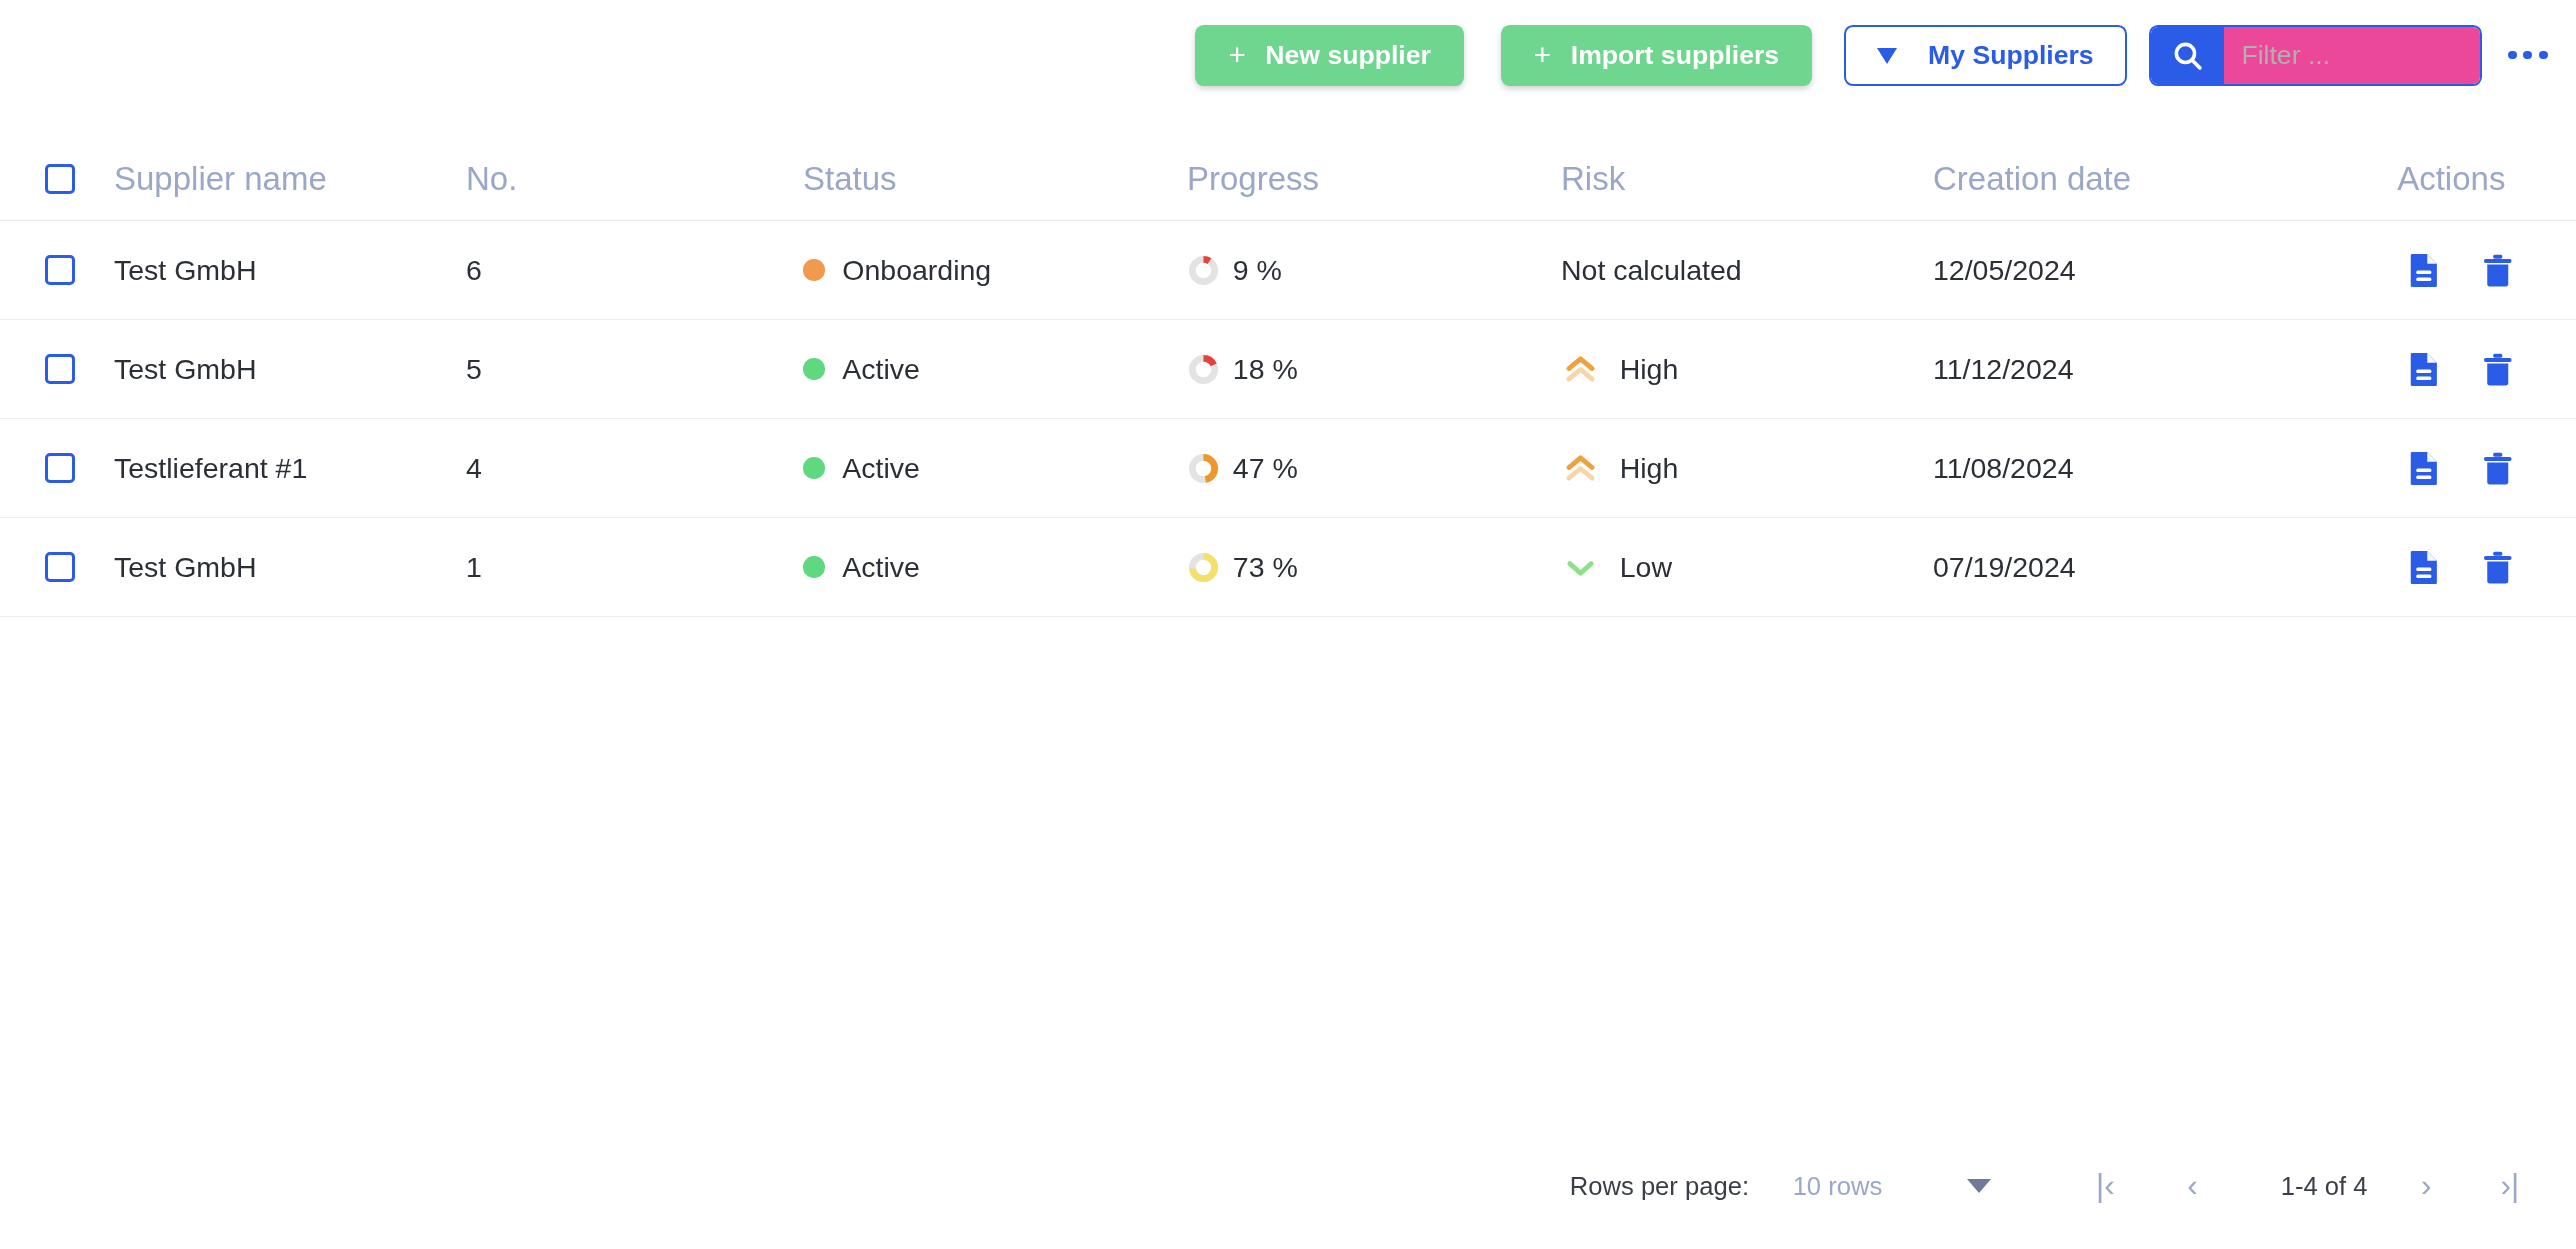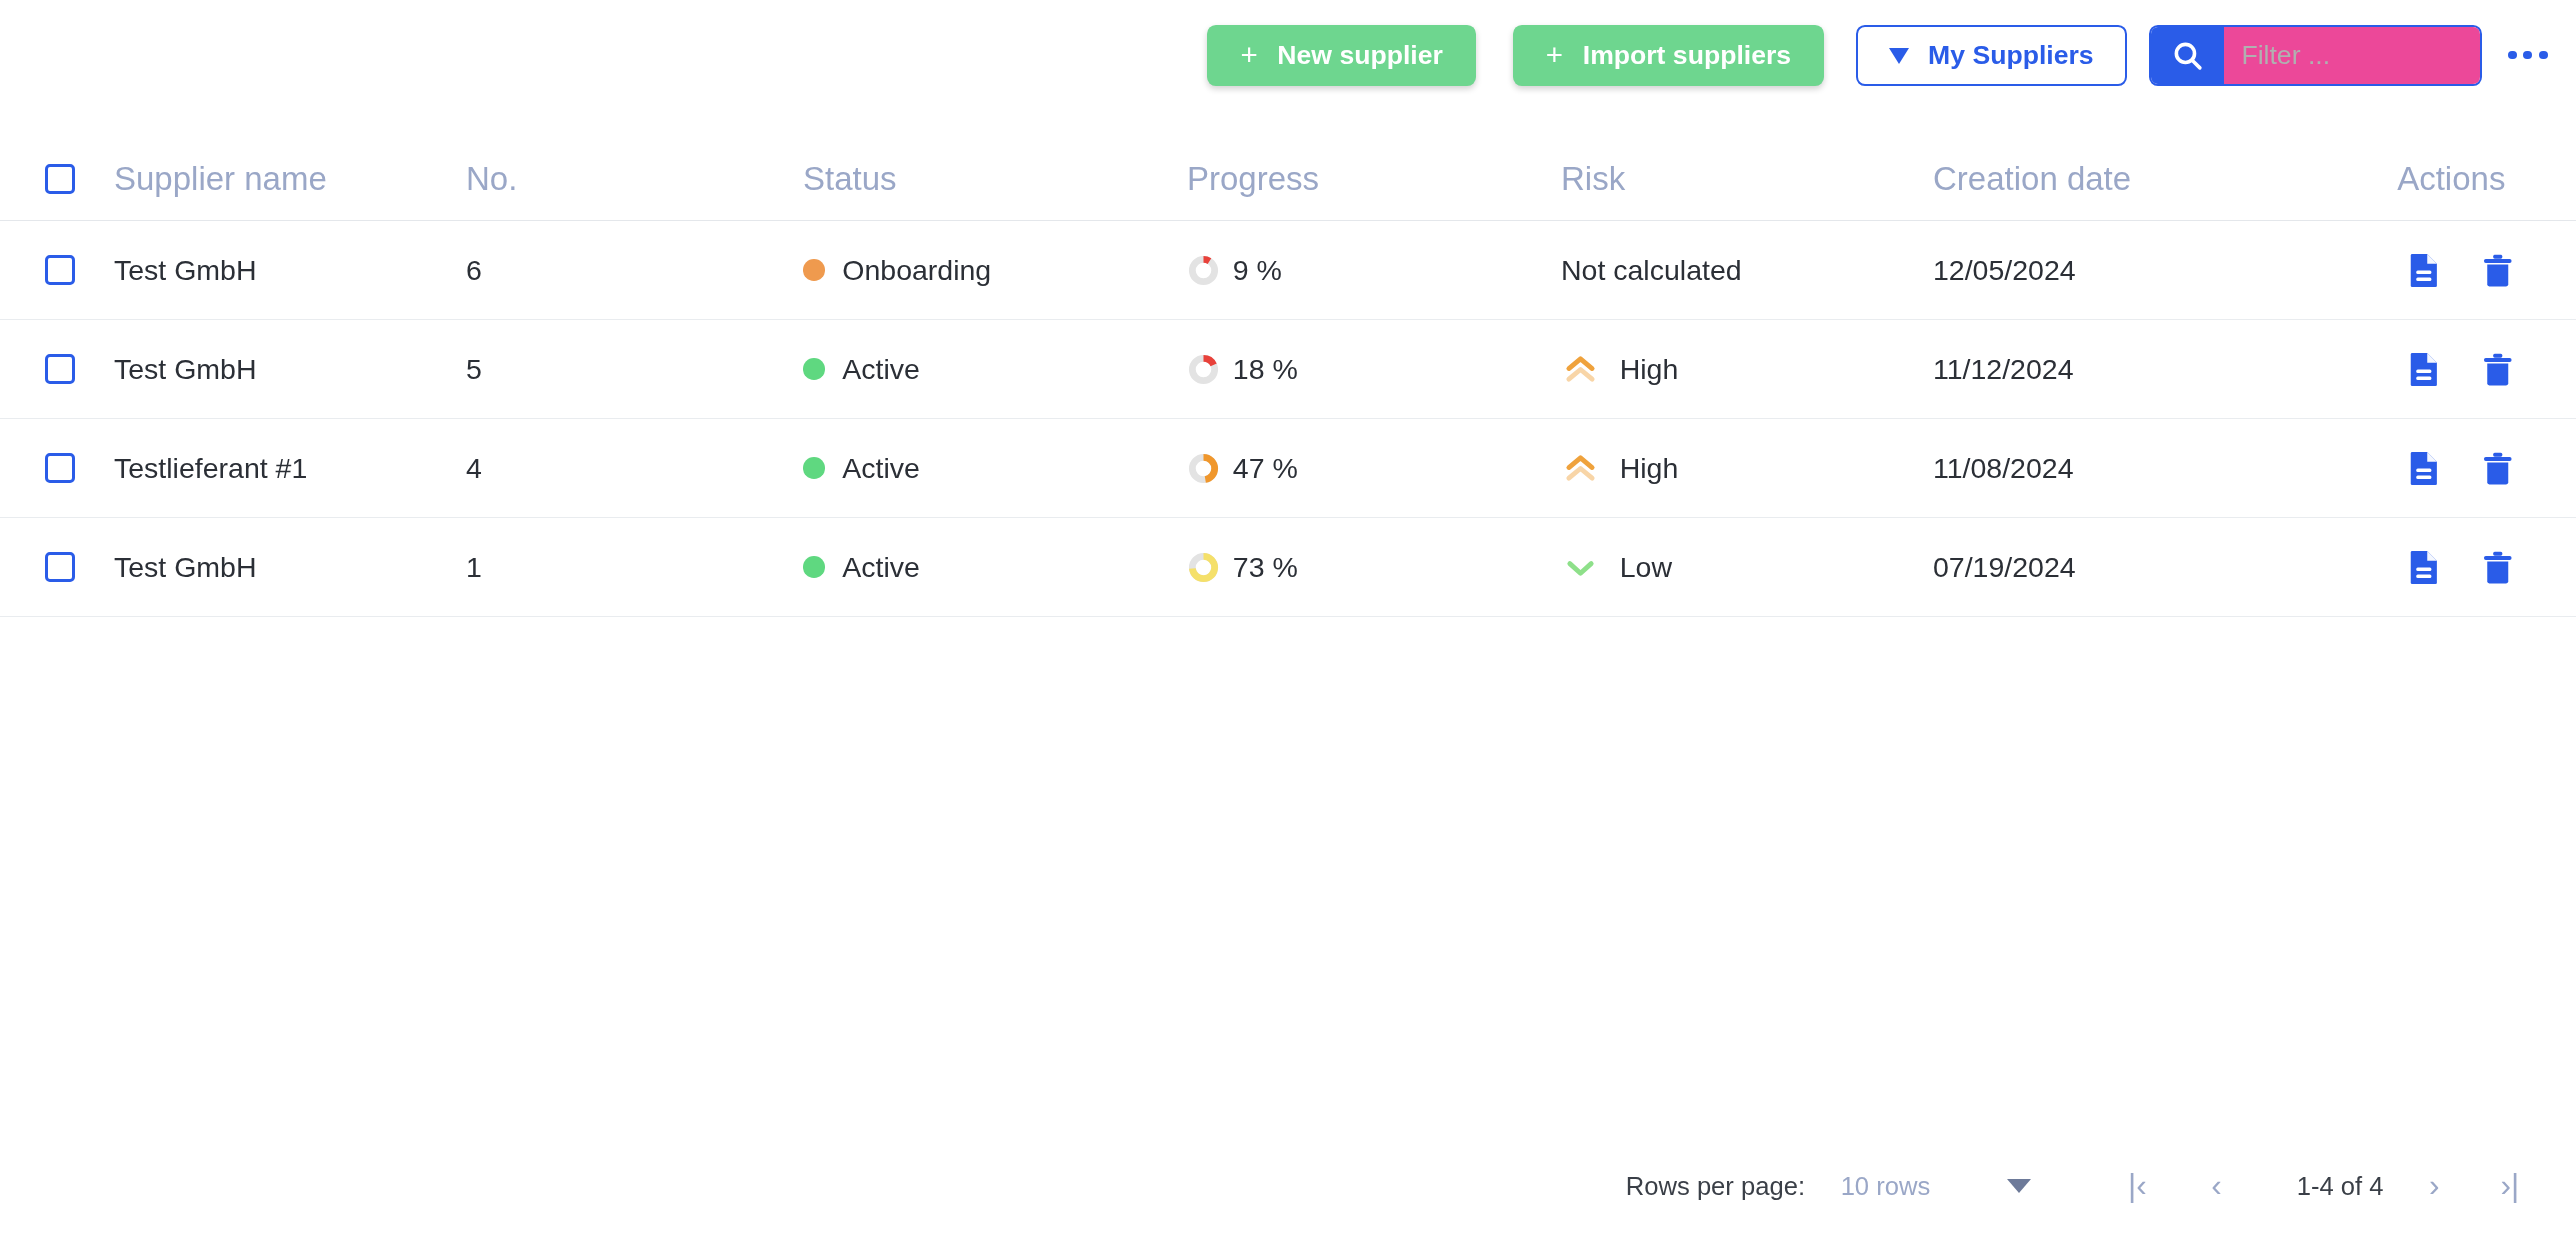--- a/index.html
+++ b/index.html
@@ -64,21 +64,21 @@
     background: #ffffff;
     border: 2px solid #2a5ce8;
     border-radius: 8.9px;
     color: #2a5ce8;
     font-size: 26.6px;
     font-weight: bold;
     font-family: "Liberation Sans", sans-serif;
     display: flex;
     align-items: center;
     justify-content: flex-start;
-    gap: 19px;
+    gap: 31px;
     padding: 0 31.5px;
     cursor: pointer;
     white-space: nowrap;
     margin-right: 21.6px;
   }
   .funnel {
     width: 0; height: 0;
     border-left: 10.8px solid transparent;
     border-right: 10.8px solid transparent;
     border-top: 16.7px solid #2a5ce8;
@@ -212,21 +212,21 @@
   
   .footer {
     position: absolute;
     bottom: 0; left: 0;
     width: 2576px;
     height: 128px;
     display: flex;
     align-items: center;
     justify-content: flex-end;
     padding-right: 45px;
-    gap: 8px;
+    gap: 16px;
   }
   .rpp-label {
     font-size: 25.6px;
     color: #3a3f47;
     margin-right: 27.6px;
     white-space: nowrap;
   }
   .rpp-value {
     font-size: 25.6px;
     color: #9aa7c7;

